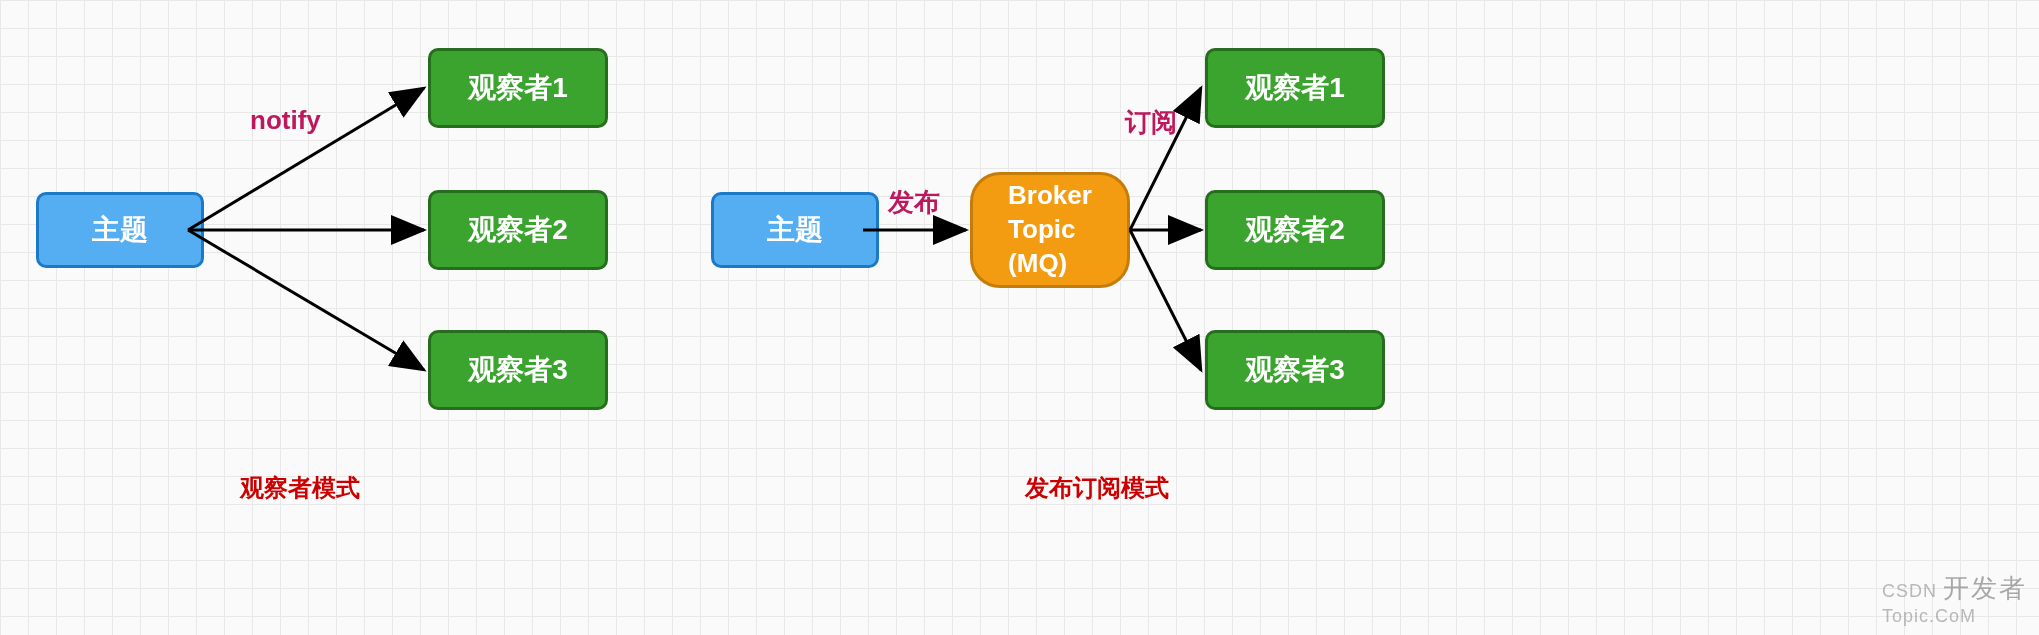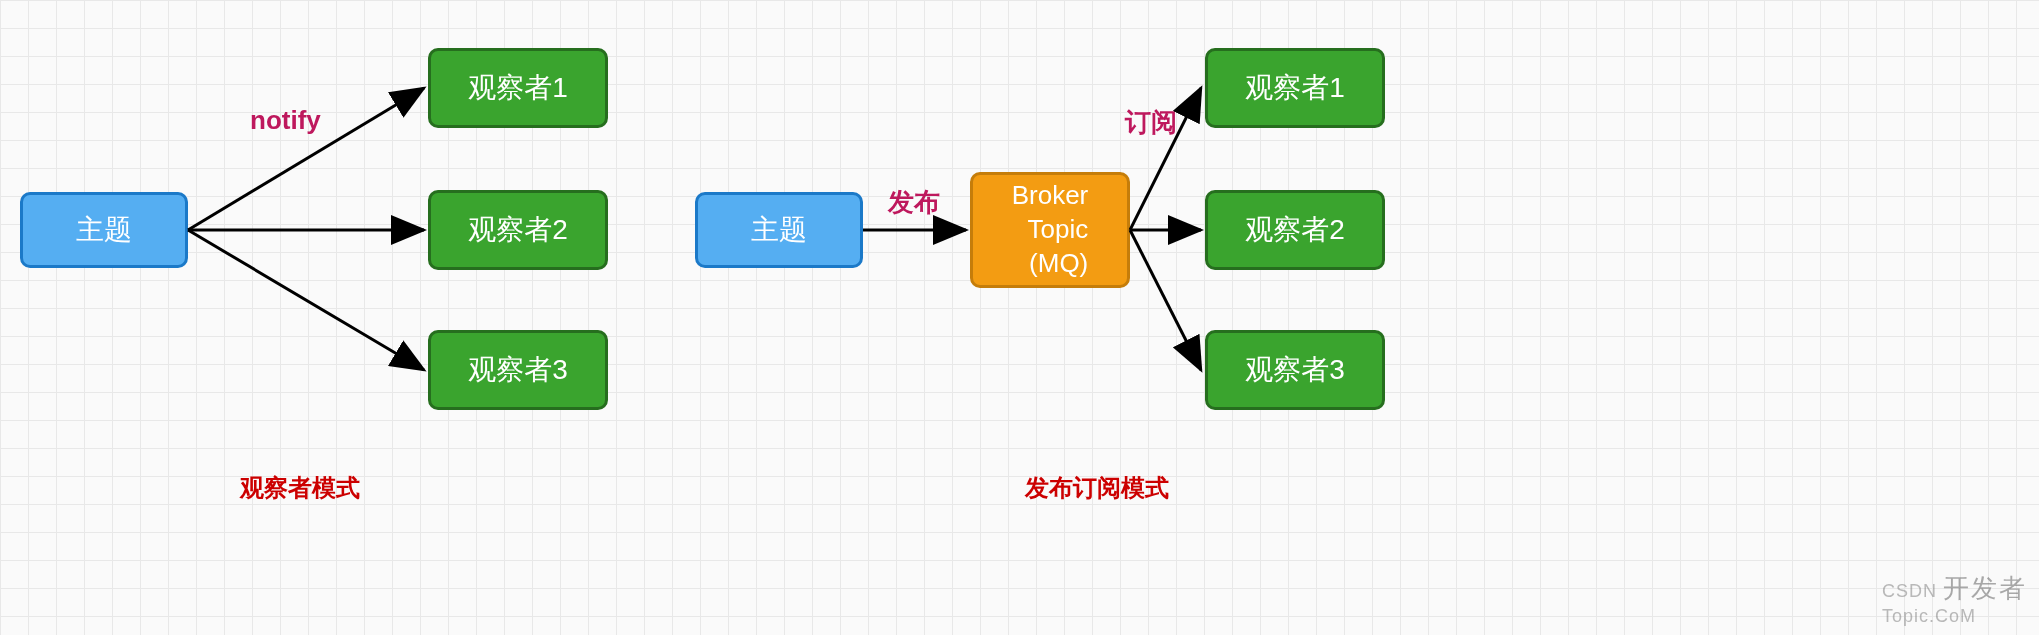--- a/index.html
+++ b/index.html
@@ -14,40 +14,42 @@
       position: relative;
       font-family: "Microsoft YaHei", "PingFang SC", Arial, sans-serif;
     }
     .box {
       position: absolute;
       border: 3px solid;
       border-radius: 10px;
       display: flex;
       align-items: center;
       justify-content: center;
-      font-weight: 400;
+      font-weight: 700;
       color: #fff;
-      text-align: right;
+      text-align: left;
       line-height: 1.3;
     }
     .box-blue {
       background: #55aef2;
       border-color: #1b79c8;
       font-size: 28px;
+      margin-left: 16px;
     }
     .box-green {
       background: #3aa42e;
       border-color: #266e1e;
       font-size: 28px;
     }
     .box-orange {
       background: #f39c12;
       border-color: #c57d0a;
       font-size: 26px;
       white-space: pre;
+      border-radius: 30px;
     }
     .label {
       position: absolute;
       color: #be185d;
       font-weight: 700;
       font-size: 26px;
     }
     .caption {
       position: absolute;
       color: #c00;

